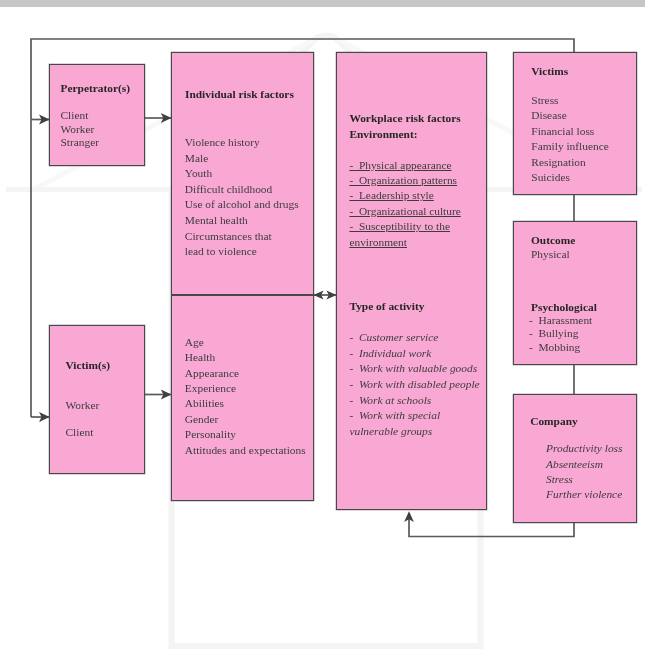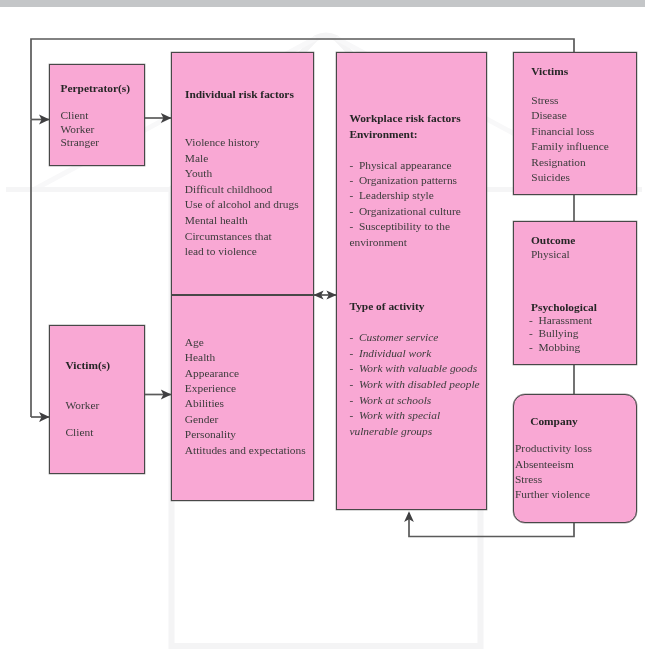--- a/index.html
+++ b/index.html
@@ -78,21 +78,21 @@
 <span>Experience</span>
 <span>Abilities</span>
 <span>Gender</span>
 <span>Personality</span>
 <span>Attitudes and expectations</span></div>
   </div>
 
   <div class="box" style="left:336px;top:52px;width:151px;height:458px;">
     <div class="txt b" style="left:12.4px;top:57.5px;">Workplace risk factors</div>
     <div class="txt b" style="left:12.4px;top:73.7px;">Environment:</div>
-    <div class="txt" style="left:12.4px;top:104.6px;line-height:15.4px;"><span>-  Physical appearance</span>
+    <div class="txt" style="left:12.4px;top:104.6px;line-height:15.4px;text-decoration:underline;"><span>-  Physical appearance</span>
 <span>-  Organization patterns</span>
 <span>-  Leadership style</span>
 <span>-  Organizational culture</span>
 <span>-  Susceptibility to the</span>
 <span>environment</span></div>
     <div class="txt b" style="left:12.4px;top:245.7px;">Type of activity</div>
     <div class="txt" style="left:12.4px;top:277.3px;line-height:15.6px;font-style:italic;"><span>-  Customer service</span>
 <span>-  Individual work</span>
 <span>-  Work with valuable goods</span>
 <span>-  Work with disabled people</span>
@@ -113,23 +113,23 @@
 
   <div class="box" style="left:513px;top:221px;width:124px;height:144px;">
     <div class="txt b" style="left:17px;top:11.4px;">Outcome</div>
     <div class="txt" style="left:17px;top:24.8px;">Physical</div>
     <div class="txt b" style="left:17px;top:78.4px;">Psychological</div>
     <div class="txt" style="left:15px;top:91.8px;line-height:13.4px;"><span>-  Harassment</span>
 <span>-  Bullying</span>
 <span>-  Mobbing</span></div>
   </div>
 
-  <div class="box" style="left:513px;top:394px;width:124px;height:129px;border-radius:12px;">
+  <div class="box" style="left:513px;top:394px;width:124px;height:129px;">
     <div class="txt b" style="left:16.2px;top:18.8px;">Company</div>
-    <div class="txt" style="left:1px;top:46.2px;line-height:15.4px;"><span>Productivity loss</span>
+    <div class="txt" style="left:32px;top:46.2px;line-height:15.4px;font-style:italic;"><span>Productivity loss</span>
 <span>Absenteeism</span>
 <span>Stress</span>
 <span>Further violence</span></div>
   </div>
 
   <svg class="conn" viewBox="0 0 645 657">
     <line x1="314" y1="295" x2="337" y2="295" stroke="#4a4a4a" stroke-width="1.6"></line>
     <path d="M313.4,295 L323.6,290.4 L321.2,295 L323.6,299.6 Z" fill="#414143"></path>
     <path d="M336.6,295 L326.4,290.4 L328.8,295 L326.4,299.6 Z" fill="#414143"></path>
   </svg>

